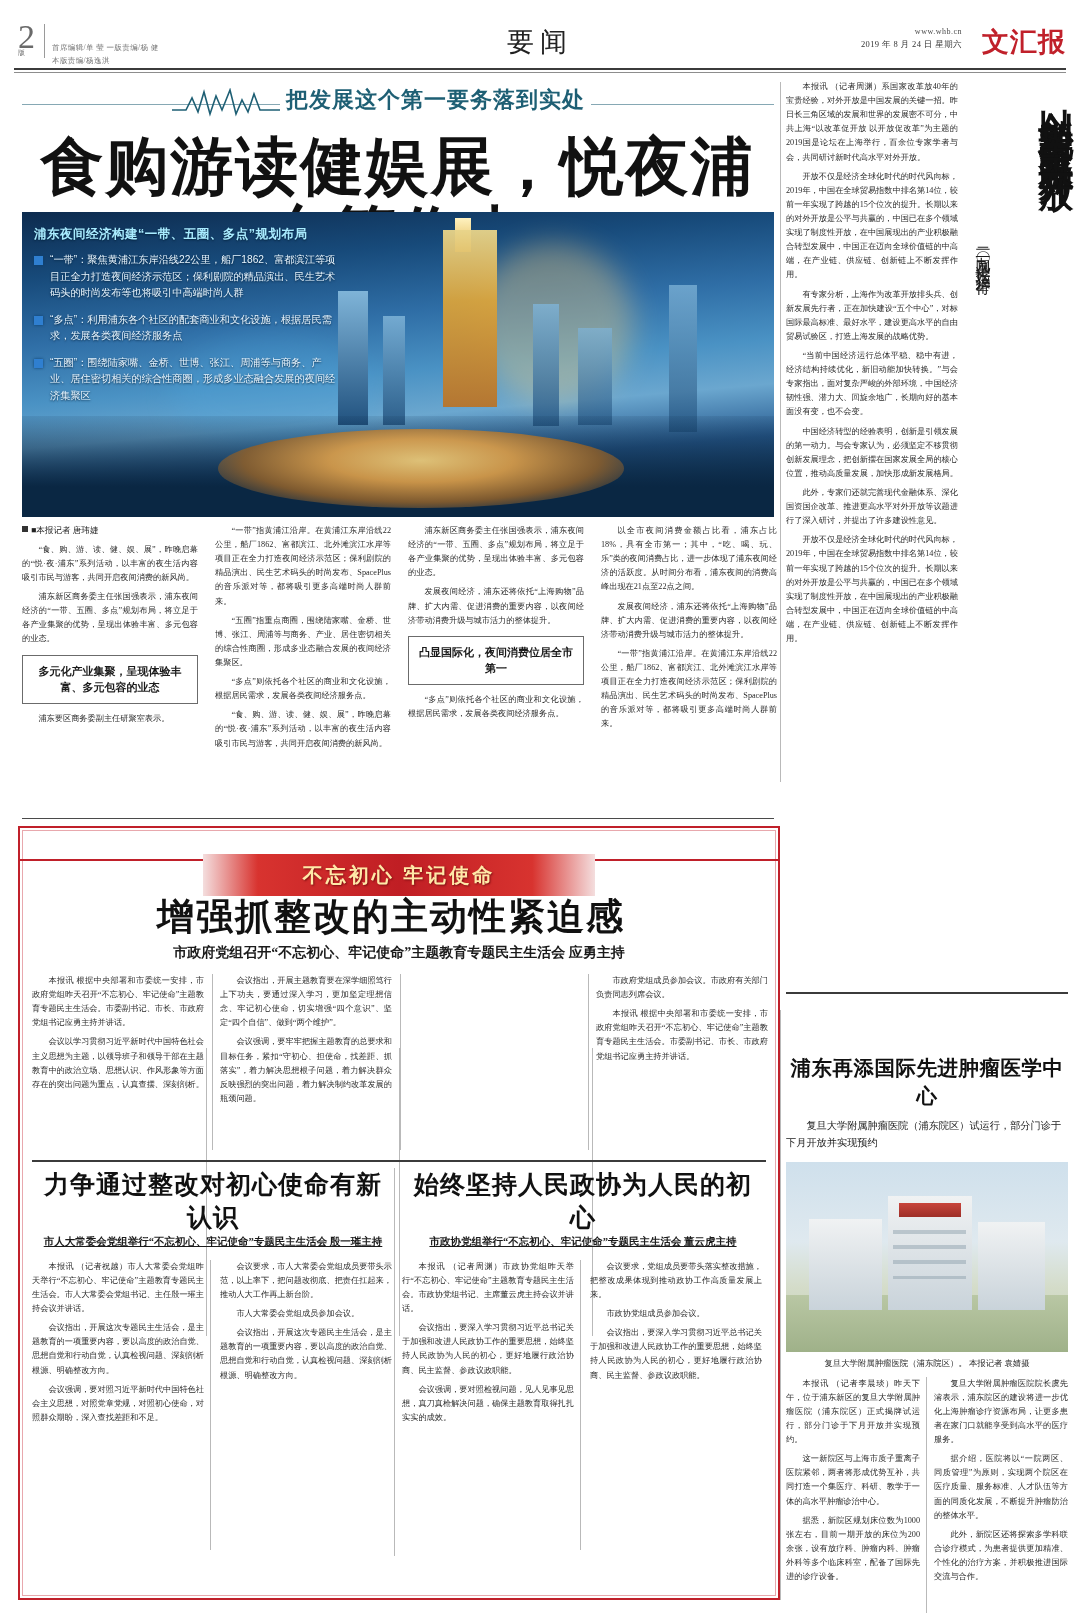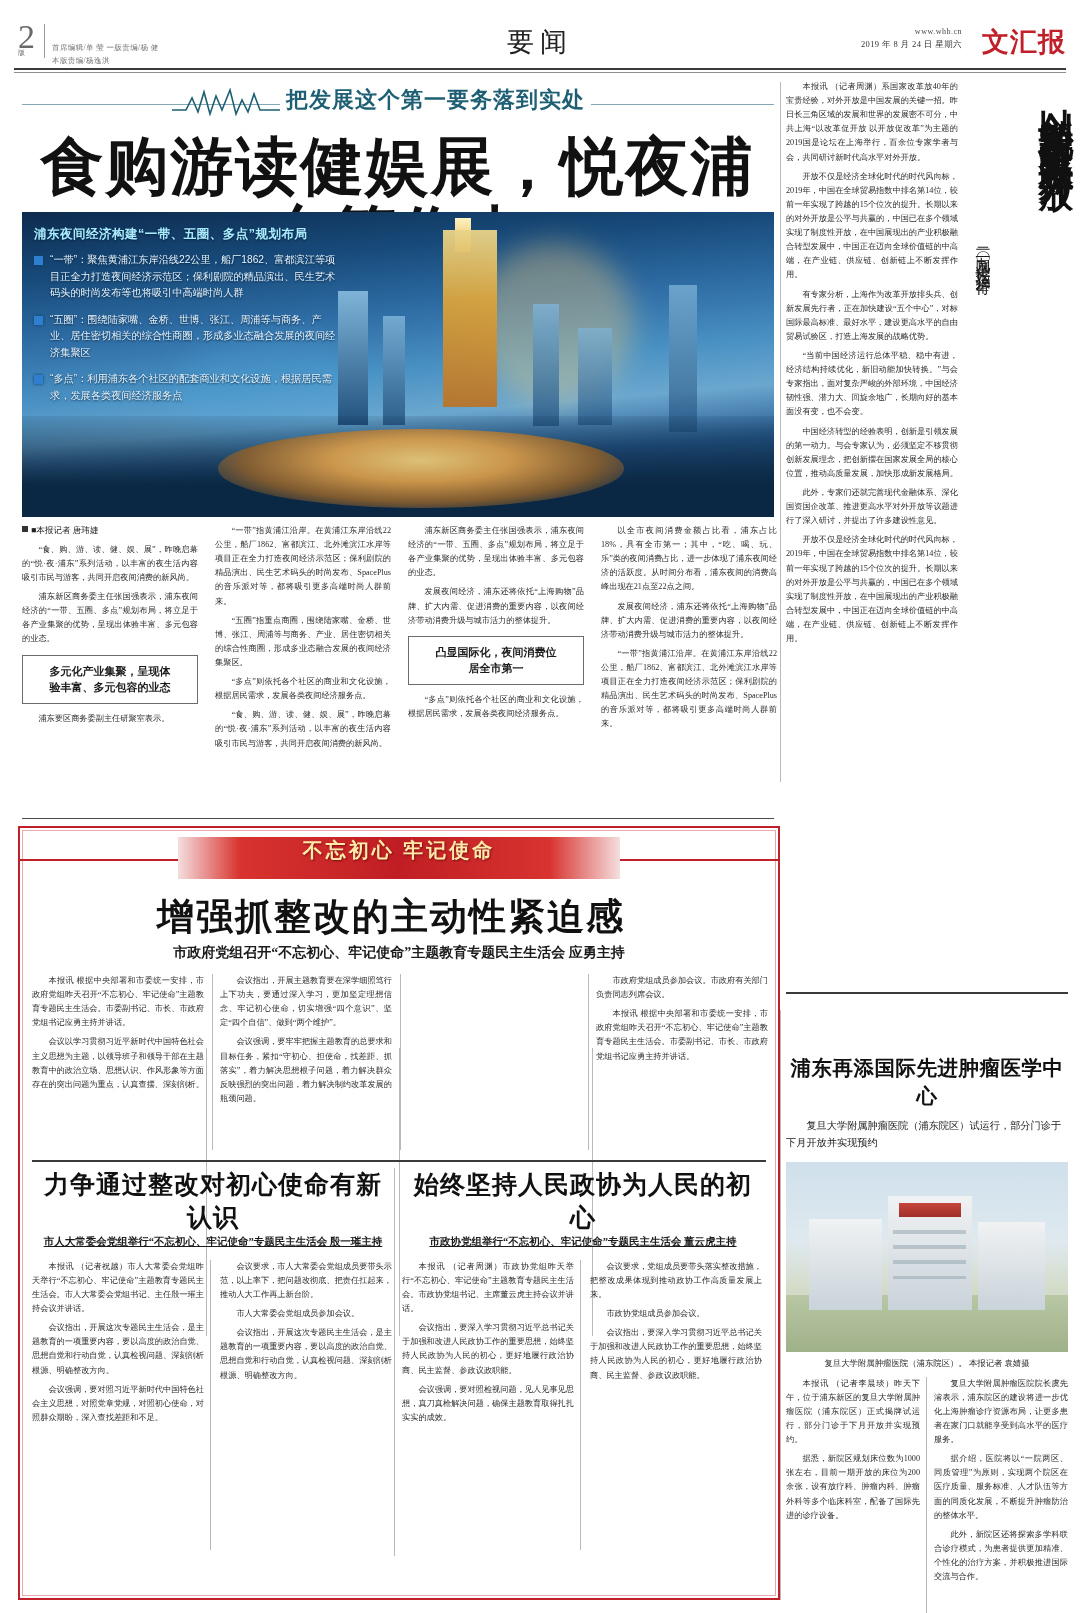--- a/index.html
+++ b/index.html
@@ -67,39 +67,39 @@
            font-family:"Liberation Sans",sans-serif;}
 
   
   .bodycols{position:absolute;left:22px;top:524px;width:752px;height:290px;}
   .bcol{position:absolute;top:0;width:176px;}
   .byline{font-size:8.6px;color:#222;margin-bottom:5px;line-height:1.6;}
   .dot{display:inline-block;width:6px;height:6px;background:#333;margin-right:3px;
        vertical-align:1px;}
   .para{font-size:8.2px;line-height:1.72;color:#2b2b2b;text-align:justify;
         text-indent:2em;margin:0 0 5px 0;font-family:"Liberation Serif",serif;}
-  .pullquote{border:1px solid #6b6b6b;padding:7px 24px;margin:8px 0;text-align:center;
+  .pullquote{border:1px solid #6b6b6b;padding:7px 8px;margin:8px 0;text-align:center;
              font-size:11px;font-weight:bold;color:#1b1b1b;line-height:1.5;
              font-family:"Liberation Sans",sans-serif;}
   .rcol-body{position:absolute;left:786px;top:80px;width:172px;}
   .vhead{position:absolute;right:6px;top:80px;width:78px;
          writing-mode:vertical-rl;text-orientation:upright;
          font-size:35px;font-weight:bold;letter-spacing:5px;line-height:1.06;color:#111;
          font-family:"Liberation Serif",serif;}
   .vsub{position:absolute;right:88px;top:236px;writing-mode:vertical-rl;
         text-orientation:upright;font-size:15px;letter-spacing:3px;color:#1b1b1b;
         font-family:"Liberation Serif",serif;}
 
   
   .sec2{position:absolute;left:18px;top:826px;width:758px;height:770px;
         border:2px solid #c0202a;}
   .sec2 .inner{position:absolute;left:2px;top:2px;right:2px;bottom:2px;border:1px solid #e8a8ad;}
-  .banner{position:absolute;left:50%;transform:translateX(-50%);top:9px;width:442px;height:42px;
+  .banner{position:absolute;left:50%;transform:translateX(-50%);top:26px;width:392px;height:42px;
           background:linear-gradient(90deg,#f4dede 0%,#d8332f 14%,#c01e24 50%,#d8332f 84%,#f4dede 100%);
-          display:flex;justify-content:center;}
+          display:flex;align-items:center;justify-content:center;}
   .banner-txt{color:#ffe9a8;font-size:20px;font-weight:bold;letter-spacing:3px;
               text-shadow:1px 1px 2px #7a0d11;font-family:"Liberation Sans",sans-serif;}
   .banner-line{position:absolute;top:31px;left:0;right:0;height:2px;background:#c0202a;}
   .headline2{position:absolute;left:0;right:16px;top:64px;text-align:center;font-size:37px;
              font-weight:bold;letter-spacing:2px;color:#111;
              font-family:"Liberation Sans",sans-serif;}
   .sub2{position:absolute;left:0;right:0;top:116px;text-align:center;font-size:14px;
         font-weight:bold;color:#1b1b1b;font-family:"Liberation Serif",serif;}
   .sec2cols{position:absolute;left:12px;top:146px;right:12px;height:180px;}
   .s2col{position:absolute;top:0;width:172px;}
@@ -185,25 +185,25 @@
 
     <div class="infobox">
       <div class="ib-title">浦东夜间经济构建“一带、五圈、多点”规划布局</div>
 
       <div class="ib-item">
         <div class="ib-bullet"></div>
         <div class="ib-text">“一带”：聚焦黄浦江东岸沿线22公里，船厂1862、富都滨江等项目正全力打造夜间经济示范区；保利剧院的精品演出、民生艺术码头的时尚发布等也将吸引中高端时尚人群</div>
       </div>
       <div class="ib-item">
         <div class="ib-bullet"></div>
-        <div class="ib-text">“五圈”：围绕陆家嘴、金桥、世博、张江、周浦等与商务、产业、居住密切相关的综合性商圈，形成多业态融合发展的夜间经济集聚区</div>
+        <div class="ib-text">“多点”：利用浦东各个社区的配套商业和文化设施，根据居民需求，发展各类夜间经济服务点</div>
       </div>
       <div class="ib-item">
         <div class="ib-bullet"></div>
-        <div class="ib-text">“多点”：利用浦东各个社区的配套商业和文化设施，根据居民需求，发展各类夜间经济服务点</div>
+        <div class="ib-text">“五圈”：围绕陆家嘴、金桥、世博、张江、周浦等与商务、产业、居住密切相关的综合性商圈，形成多业态融合发展的夜间经济集聚区</div>
       </div>
     </div>
   </div>
 
   <div class="bodycols">
     <div class="bcol" style="left:0;">
       <div class="byline">
         <span class="dot"></span><span>■本报记者 唐玮婕</span>
       </div>
       <p class="para">“食、购、游、读、健、娱、展”，昨晚启幕的“悦·夜·浦东”系列活动，以丰富的夜生活内容吸引市民与游客，共同开启夜间消费的新风尚。</p>
@@ -334,20 +334,21 @@
       <div class="bp-b" style="left:38%;top:36%;width:26%;height:2%;opacity:.5;background:#8fa2ae;"></div>
       <div class="bp-b" style="left:38%;top:44%;width:26%;height:2%;opacity:.5;background:#8fa2ae;"></div>
       <div class="bp-b" style="left:38%;top:52%;width:26%;height:2%;opacity:.5;background:#8fa2ae;"></div>
       <div class="bp-b" style="left:38%;top:60%;width:26%;height:2%;opacity:.5;background:#8fa2ae;"></div>
     </div>
     <div class="brcap">复旦大学附属肿瘤医院（浦东院区）。 本报记者 袁婧摄</div>
 
     <div class="brcols" style="height:260px;">
       <div class="brcol" style="left:0;">
         <p class="para">本报讯 （记者李晨琰）昨天下午，位于浦东新区的复旦大学附属肿瘤医院（浦东院区）正式揭牌试运行，部分门诊于下月开放并实现预约。</p>
+        <p class="para">这一新院区与上海市质子重离子医院紧邻，两者将形成优势互补，共同打造一个集医疗、科研、教学于一体的高水平肿瘤诊治中心。</p>
         <p class="para">据悉，新院区规划床位数为1000张左右，目前一期开放的床位为200余张，设有放疗科、肿瘤内科、肿瘤外科等多个临床科室，配备了国际先进的诊疗设备。</p>
       </div>
       <div class="colrule" style="left:140px;top:0;height:255px;"></div>
       <div class="brcol" style="left:148px;">
         <p class="para">复旦大学附属肿瘤医院院长虞先濬表示，浦东院区的建设将进一步优化上海肿瘤诊疗资源布局，让更多患者在家门口就能享受到高水平的医疗服务。</p>
         <p class="para">据介绍，医院将以“一院两区、同质管理”为原则，实现两个院区在医疗质量、服务标准、人才队伍等方面的同质化发展，不断提升肿瘤防治的整体水平。</p>
         <p class="para">此外，新院区还将探索多学科联合诊疗模式，为患者提供更加精准、个性化的治疗方案，并积极推进国际交流与合作。</p>
       </div>
     </div>
   </div>

